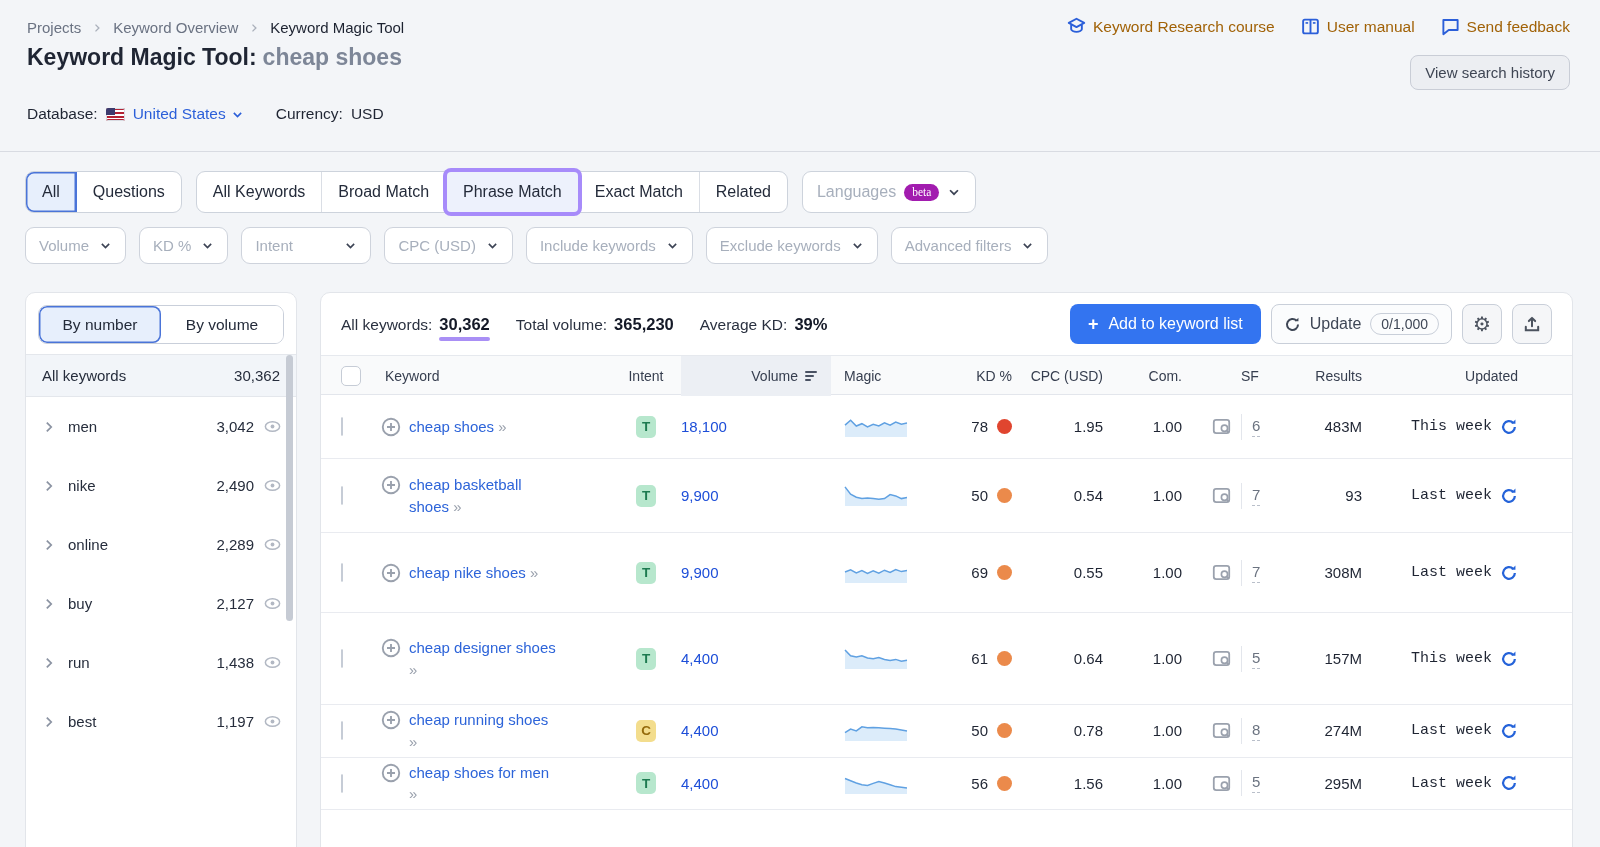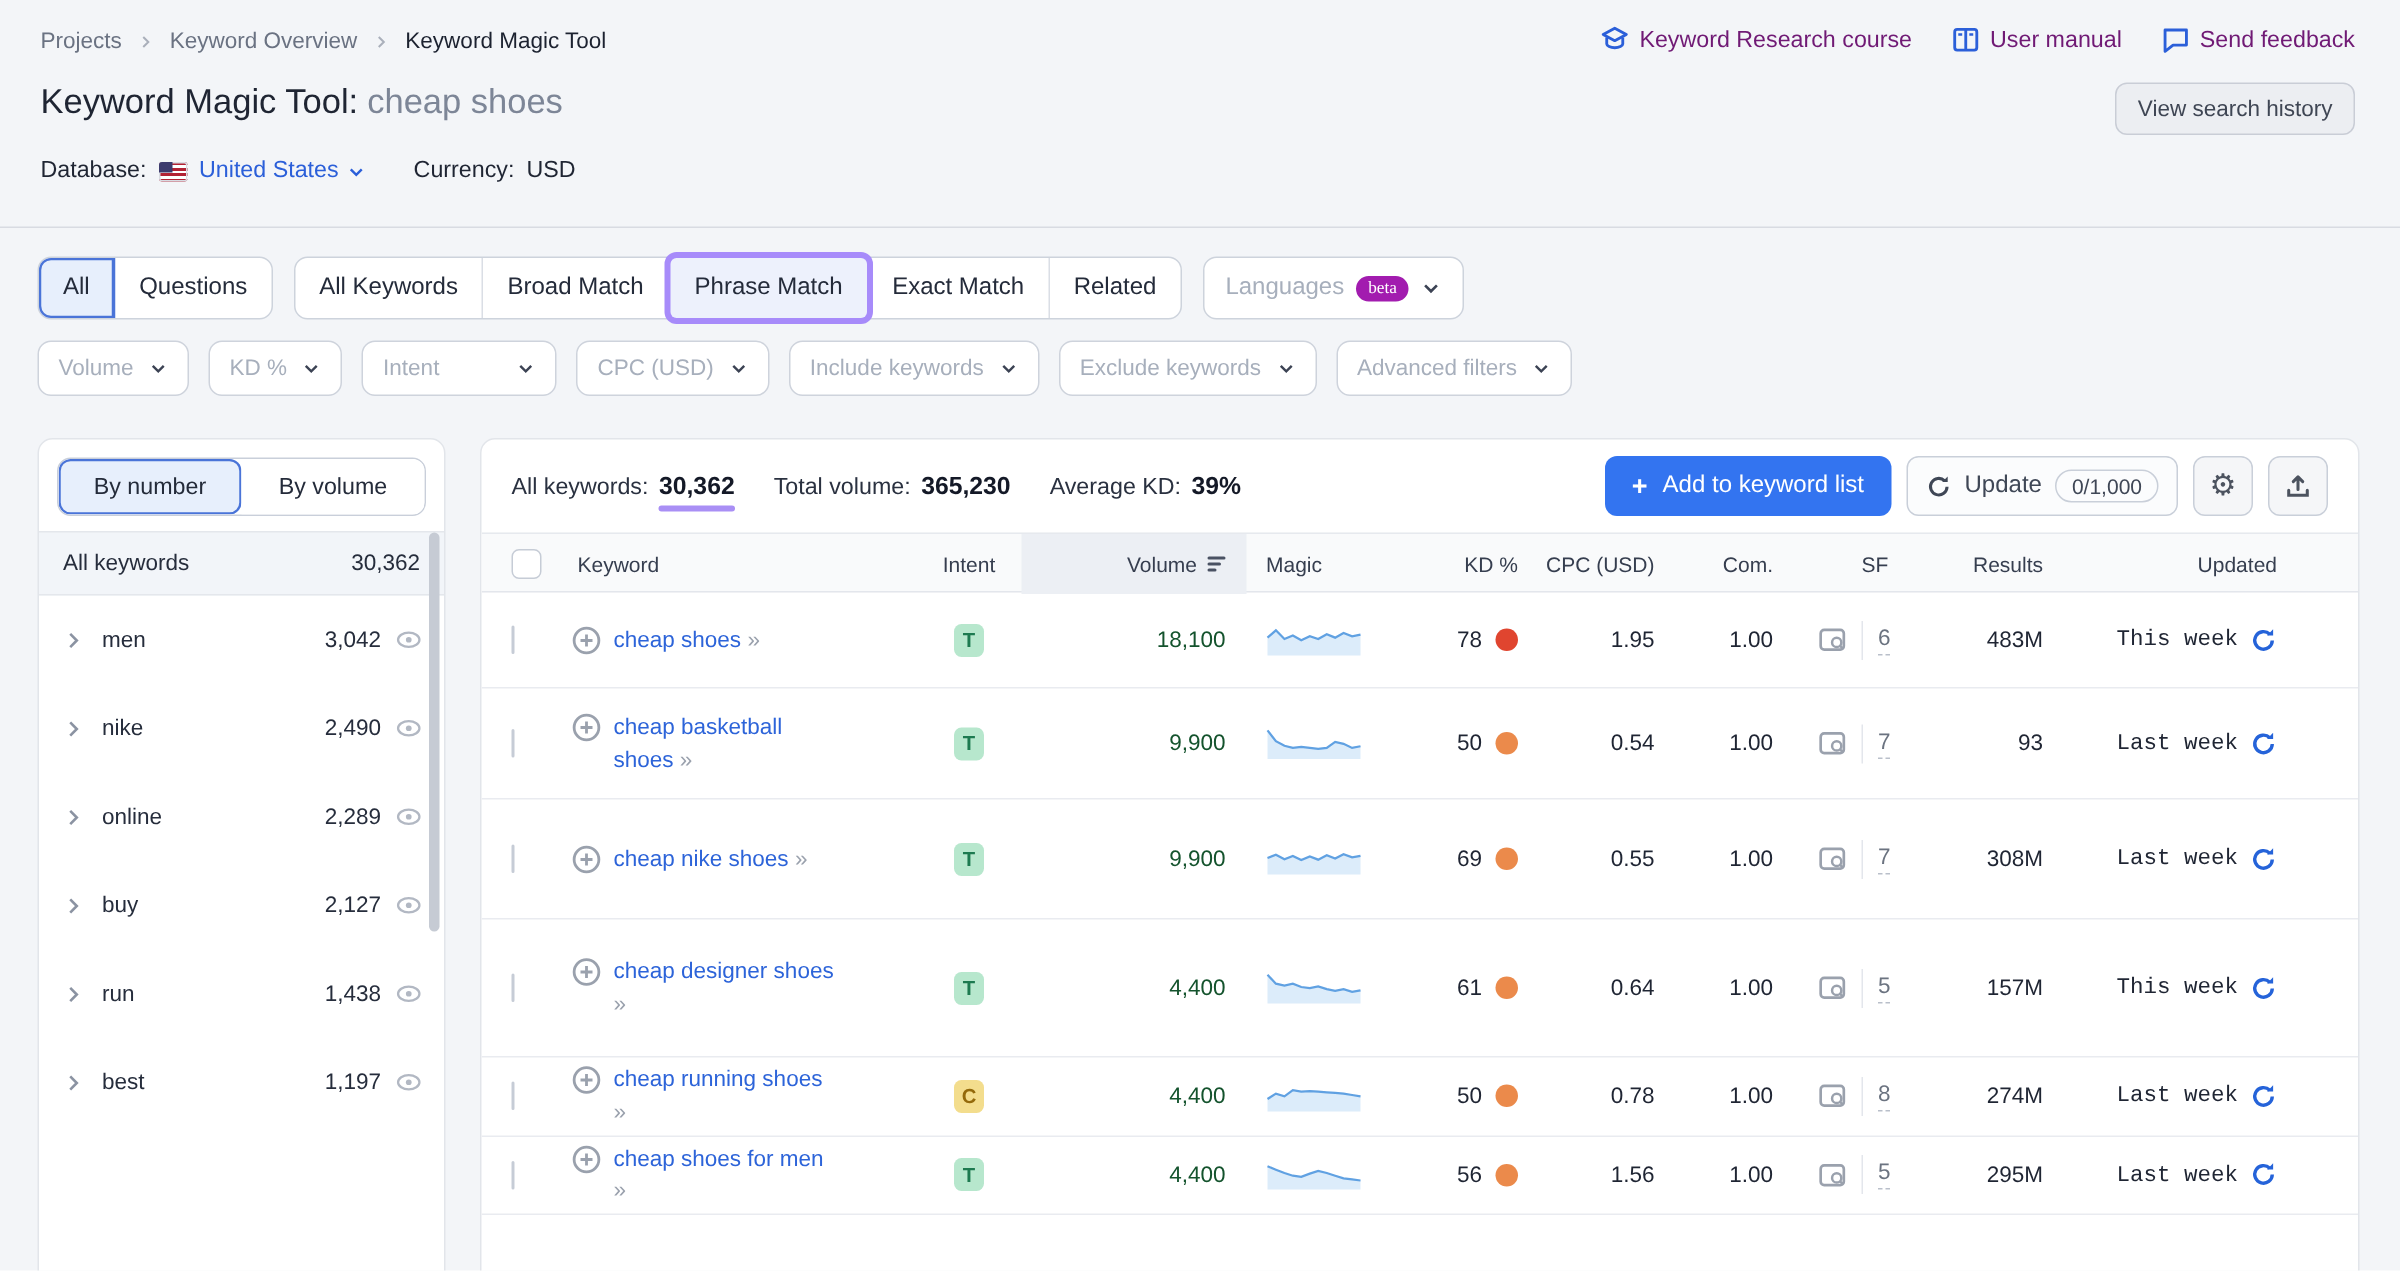--- a/index.html
+++ b/index.html
@@ -7,23 +7,23 @@
   body { font-family:"Liberation Sans", sans-serif; background:#f3f5f8; color:#1f2533; }
   .page { position:relative; width:1600px; height:809px; }
 
   
   .breadcrumb { position:absolute; left:27px; top:19px; display:flex; align-items:center; gap:10px; font-size:15px; color:#6a7282; }
   .breadcrumb .crumb { cursor:pointer; }
   .breadcrumb .crumb.current { color:#1c2230; }
   .sep-ic { width:12px; height:12px; }
 
   .top-links { position:absolute; right:30px; top:17px; display:flex; align-items:center; gap:26px; }
-  .top-link { display:flex; align-items:center; gap:7px; color:#701a75; font-size:15.5px; cursor:pointer; }
-
-  .title-row { position:absolute; left:27px; top:54px; font-size:23px; font-weight:normal; }
+  .top-link { display:flex; align-items:center; gap:7px; color:#a16207; font-size:15.5px; cursor:pointer; }
+
+  .title-row { position:absolute; left:27px; top:44px; font-size:23px; font-weight:bold; }
   .title-row .query { color:#7d8697; margin-left:6px; }
   .btn-history { position:absolute; right:30px; top:55px; height:35px; padding:0 14px; background:#eceef2; border:1px solid #c9cdd6; border-radius:8px; font-size:15px; color:#3f4654; font-family:inherit; cursor:pointer; }
 
   .db-row { position:absolute; left:27px; top:105px; display:flex; align-items:center; gap:8px; font-size:15.5px; color:#1f2533; }
   .flag { position:relative; width:19px; height:13px; border-radius:2px; overflow:hidden; background:repeating-linear-gradient(180deg,#b22234 0 1.9px,#ffffff 1.9px 3.8px); box-shadow:0 0 0 1px #d8dbe2 inset; }
   .flag:after { content:""; position:absolute; left:0; top:0; width:9px; height:7px; background:#3c3b6e; }
   .db-link { display:flex; align-items:center; gap:5px; color:#2b5fd9; cursor:pointer; }
   .db-currency { margin-left:24px; }
   .divider { position:absolute; left:0; top:151px; width:1600px; height:1px; background:#d8dbe2; }
 
@@ -80,21 +80,21 @@
 
   .trow { border-bottom:1px solid #e9ebf0; font-size:15px; }
   .cb { width:20px; height:20px; border:1.5px solid #c6ccd6; border-radius:5px; background:#fff; cursor:pointer; }
   .kw-cell { display:flex; align-items:flex-start; gap:8px; padding:4px 0; }
   .kw-link { width:152px; color:#2d64d9; line-height:1.45; cursor:pointer; }
   .kw-arrows { color:#9aa1ad; font-size:15px; letter-spacing:1px; cursor:pointer; }
   .plus-ic { flex:none; margin-top:1px; cursor:pointer; }
   .intent-cell { display:flex; justify-content:center; }
   .intent-badge { display:flex; align-items:center; justify-content:center; width:20px; height:22px; border-radius:5px; background:#b7e7cd; color:#1d7a50; font-size:13.5px; font-weight:bold; }
   .intent-badge.intent-c { background:#f3dd8d; color:#946a0b; }
-  .num-cell { text-align:right; padding-right:14px; color:#14532d; }
+  .num-cell { padding-right:14px; color:#1d4ed8; }
   .trend-cell { padding-left:13px; }
   .kd-cell { display:flex; align-items:center; justify-content:flex-end; gap:9px; padding-right:14px; }
   .kd-dot { width:15px; height:15px; border-radius:50%; }
   .cpc-cell { text-align:right; padding-right:28px; }
   .com-cell { text-align:right; padding-right:24px; }
   .sf-cell { display:flex; align-items:center; gap:10px; padding-left:6px; }
   .sf-div { width:1px; height:26px; background:#e3e6ec; }
   .sf-num { color:#6b7380; border-bottom:1.5px dashed #b9bfca; padding-bottom:2px; cursor:pointer; }
   .res-cell { text-align:right; padding-right:24px; }
   .upd-cell { display:flex; align-items:center; justify-content:flex-end; gap:8px; padding-right:56px;font-family:Liberation Mono, monospace; }

